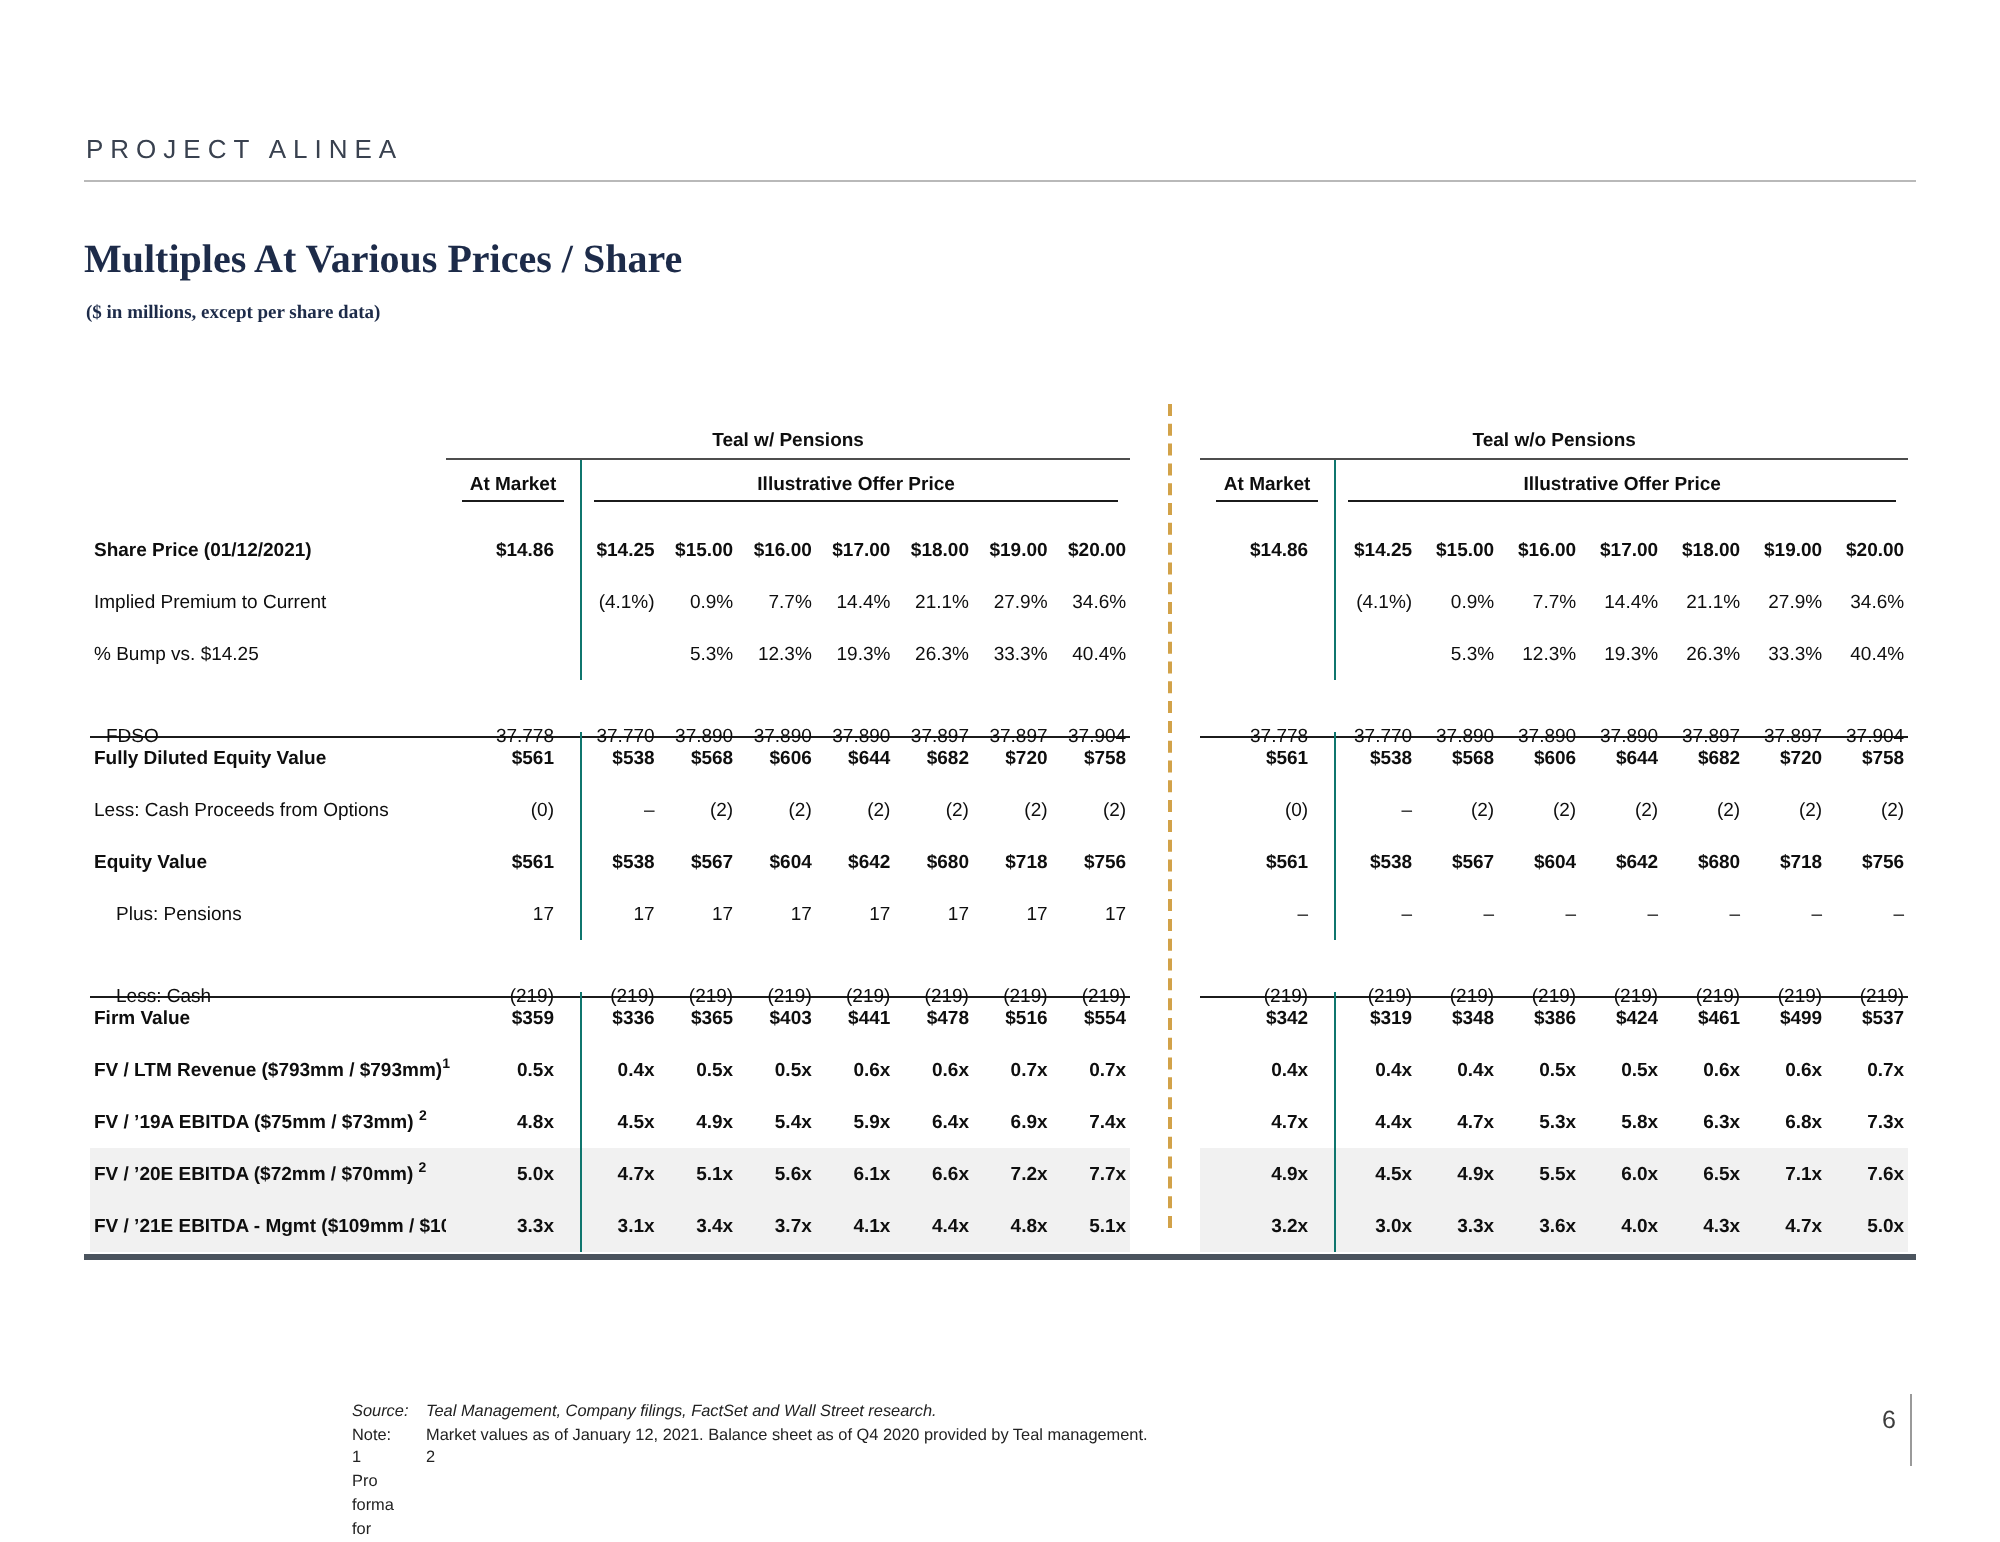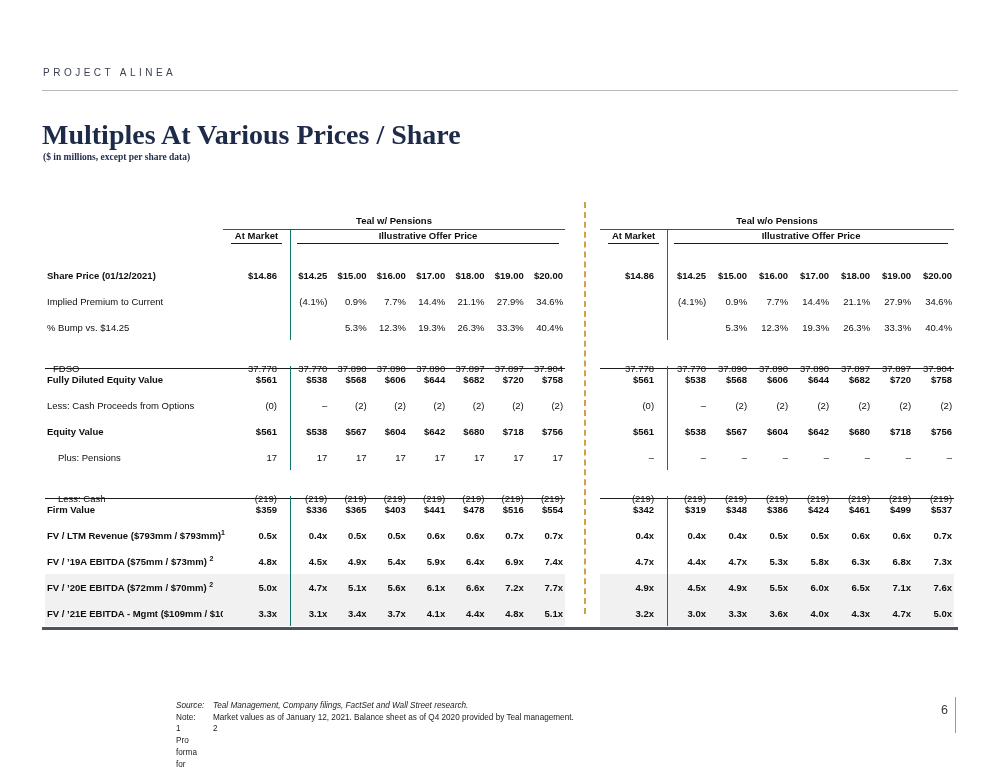--- a/index.html
+++ b/index.html
@@ -1,44 +1,44 @@
 <!DOCTYPE html>
 <html><head>
 <meta charset="utf-8">
 <style>
   * { margin:0; padding:0; box-sizing:border-box; }
   html,body { background:#ffffff; }
   body { width:1000px; height:771px; font-family:"Liberation Sans", sans-serif; }
   .slide { position:relative; width:1000px; height:771px; background:#fff; overflow:hidden; }
 
-  .kicker { position:absolute; left:43px; top:67px; font-size:10px; letter-spacing:3.5px; color:#39414f; font-weight:normal; }
+  .kicker { position:absolute; left:43px; top:67px; font-size:13px; letter-spacing:3.5px; color:#39414f; font-weight:normal; }
   .kicker-rule { position:absolute; left:42px; top:90px; width:916px; height:1px; background:#b9b9b9; }
 
-  .title { position:absolute; left:42px; top:119px; font-family:"Liberation Serif", serif; font-size:28px; font-weight:bold; color:#1d2b49; }
+  .title { position:absolute; left:42px; top:119px; font-family:"Liberation Serif", serif; font-size:20px; font-weight:bold; color:#1d2b49; }
   .subtitle { position:absolute; left:43px; top:152px; font-family:"Liberation Serif", serif; font-size:9.5px; font-weight:bold; color:#1d2b49; }
 
   .grid { position:absolute; left:45px; top:212px; display:grid;
           grid-template-columns:178px 67px repeat(7,39.3px) 35px 67px repeat(7,41px);
           grid-template-rows:18px 32px; grid-auto-rows:26px;
           font-size:9.5px; color:#0e0e0e; }
   .cell { display:flex; align-items:center; justify-content:flex-end; padding-right:2px; white-space:nowrap; }
   .cell.lab { justify-content:flex-start; padding-right:0; padding-left:2px; overflow:visible;align-items:center; }
   .cell.ind1 { padding-left:8px; }
   .cell.ind2 { padding-left:13px; }
   .cell.am { padding-right:13px; }
   .cell.vline { border-left:1px solid #0f766e; }
   .cell.bb { border-bottom:1px solid #1b1b1b;margin-top:28px; }
   .cell.shade { background:#f1f1f1; }
   .cell.gap { border:none; background:transparent; }
   .b { font-weight:bold; }
   .i { }
   .labtxt sup { font-size:7px; vertical-align:super; line-height:0; }
 
   .ghead { grid-column:span 8; justify-content:center; align-items:flex-end; font-weight:bold; border-bottom:1.5px solid #4d4d4d; padding:0 0 3px 0; }
-  .chead { flex-direction:column; justify-content:flex-start; align-items:center; font-weight:bold; padding:0 0 5px 0; }
+  .chead { flex-direction:column; justify-content:center; align-items:center; font-weight:bold; padding:0 0 5px 0; }
   .span7 { grid-column:span 7; }
   .amu { display:inline-block; border-bottom:1.2px solid #1b1b1b; padding:0 4px 2px 4px; }
   .iop { width:calc(100% - 12px); text-align:center; border-bottom:1.2px solid #1b1b1b; padding-bottom:2px; }
 
   .dash-divider { position:absolute; left:584px; top:202px; height:412px; width:0; border-left:2px dashed #d2a249; }
   .thick-rule { position:absolute; left:42px; top:627px; width:916px; height:3px; background:#4b545e; }
 
   .footer { position:absolute; left:148px; top:700px; display:grid; grid-template-columns:37px 692px; font-size:8.2px; line-height:11.7px; color:#222; }
   .footer .it { font-style:italic; }
   .footer div { padding:0;margin-left:28px; }

